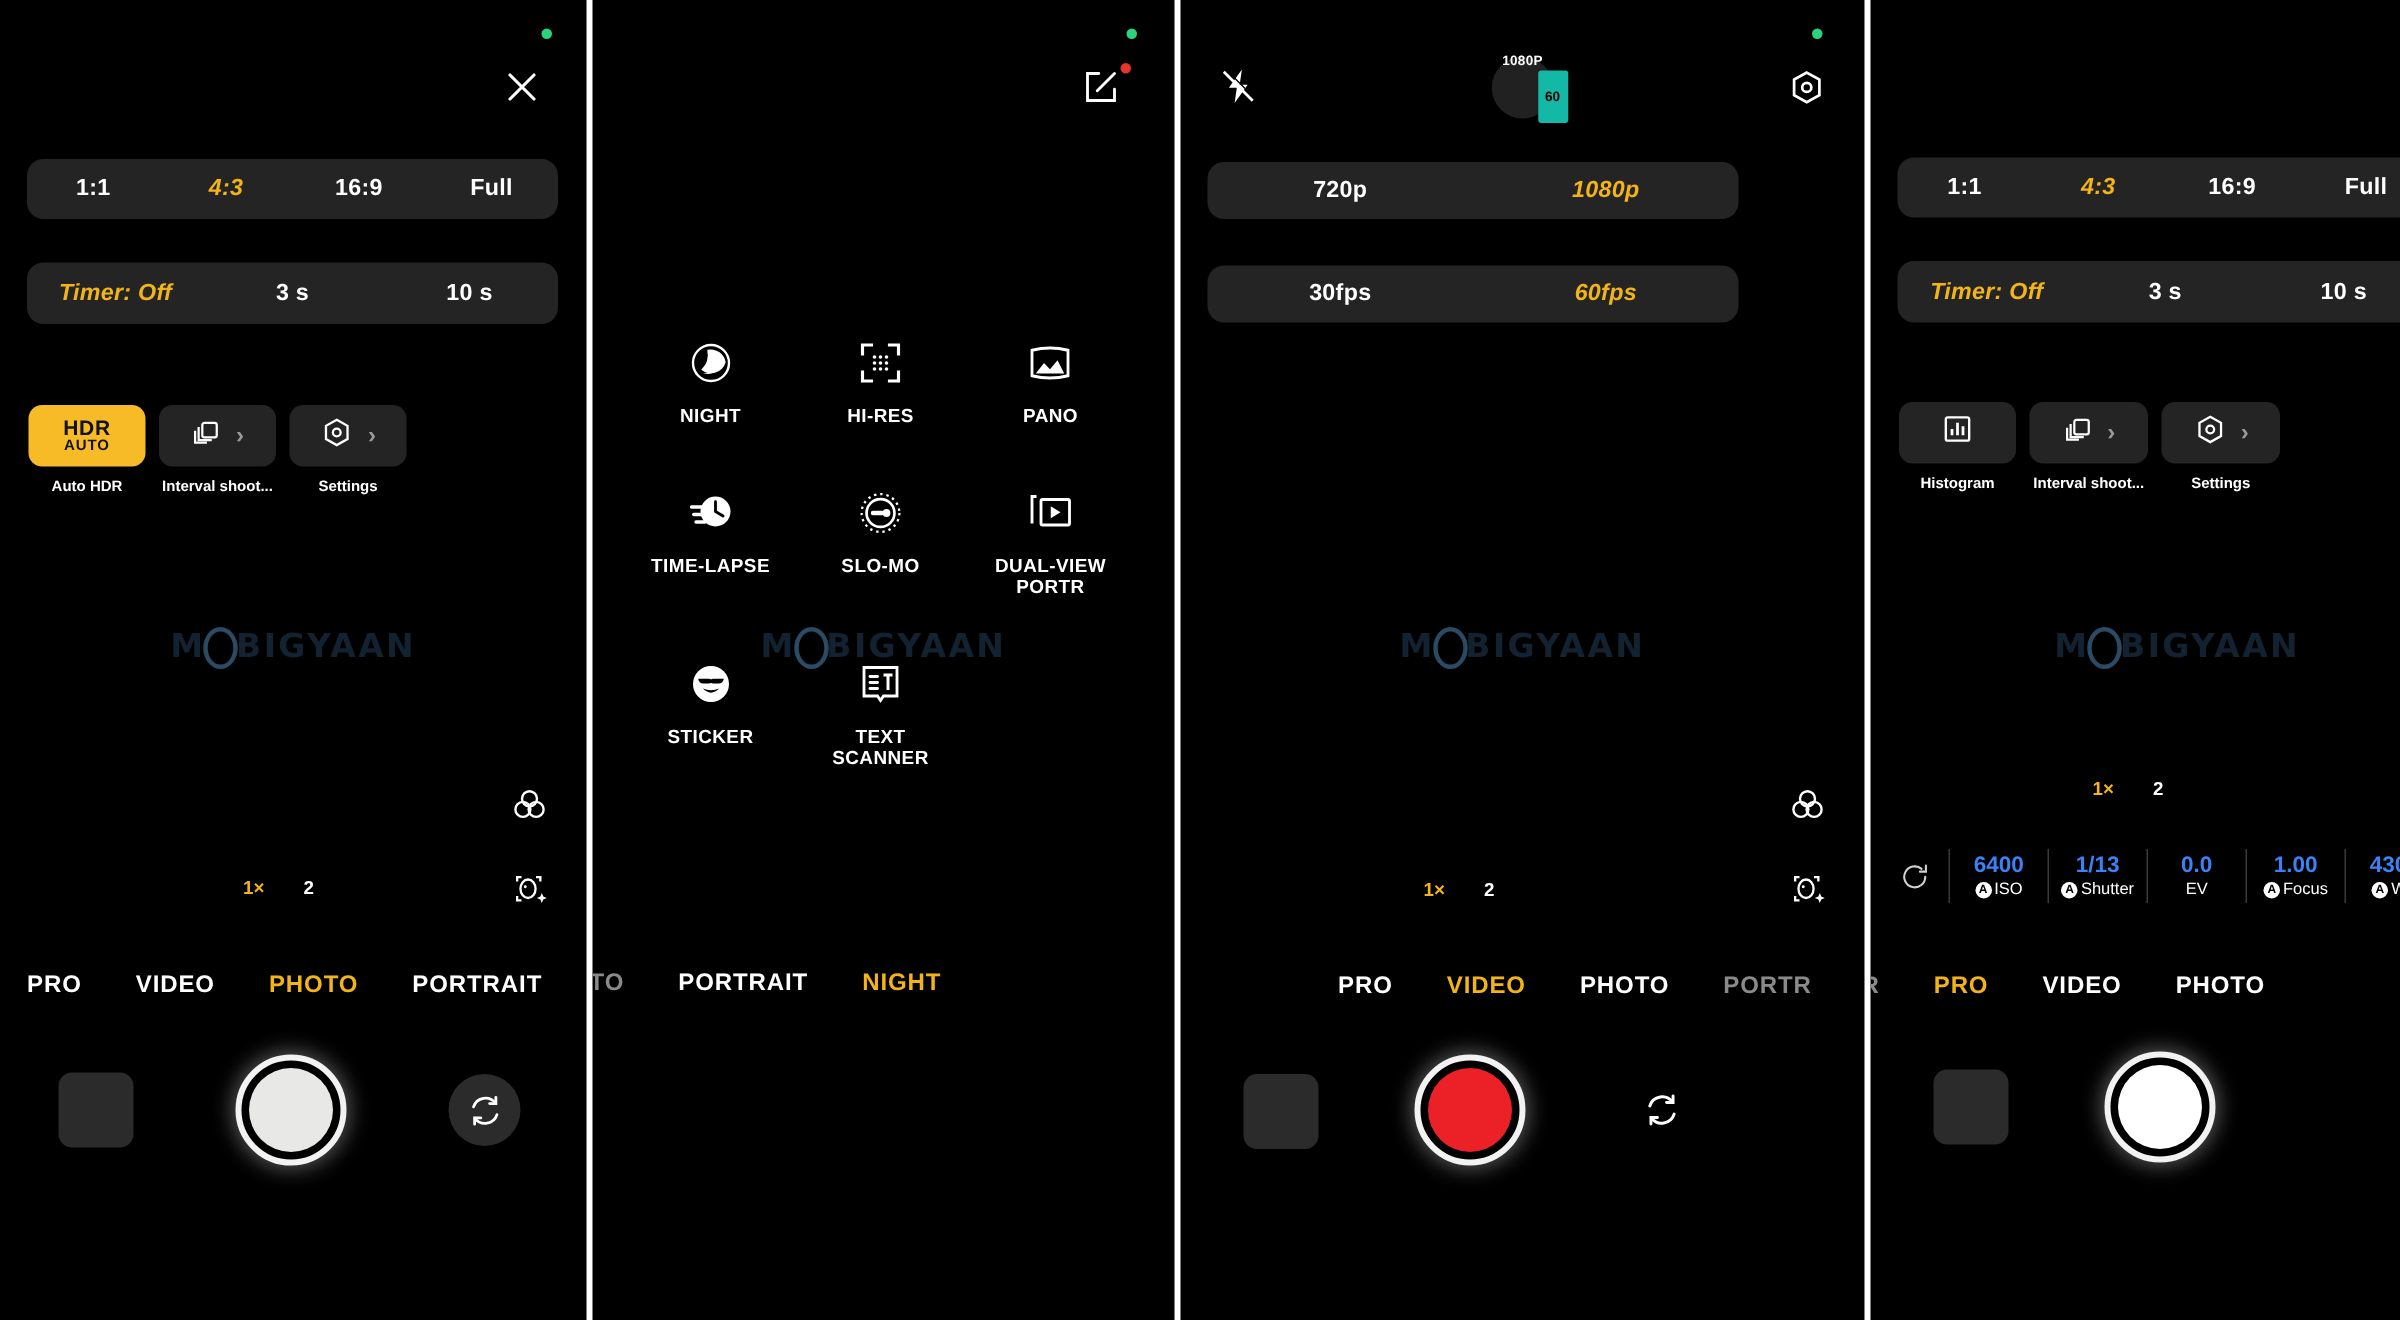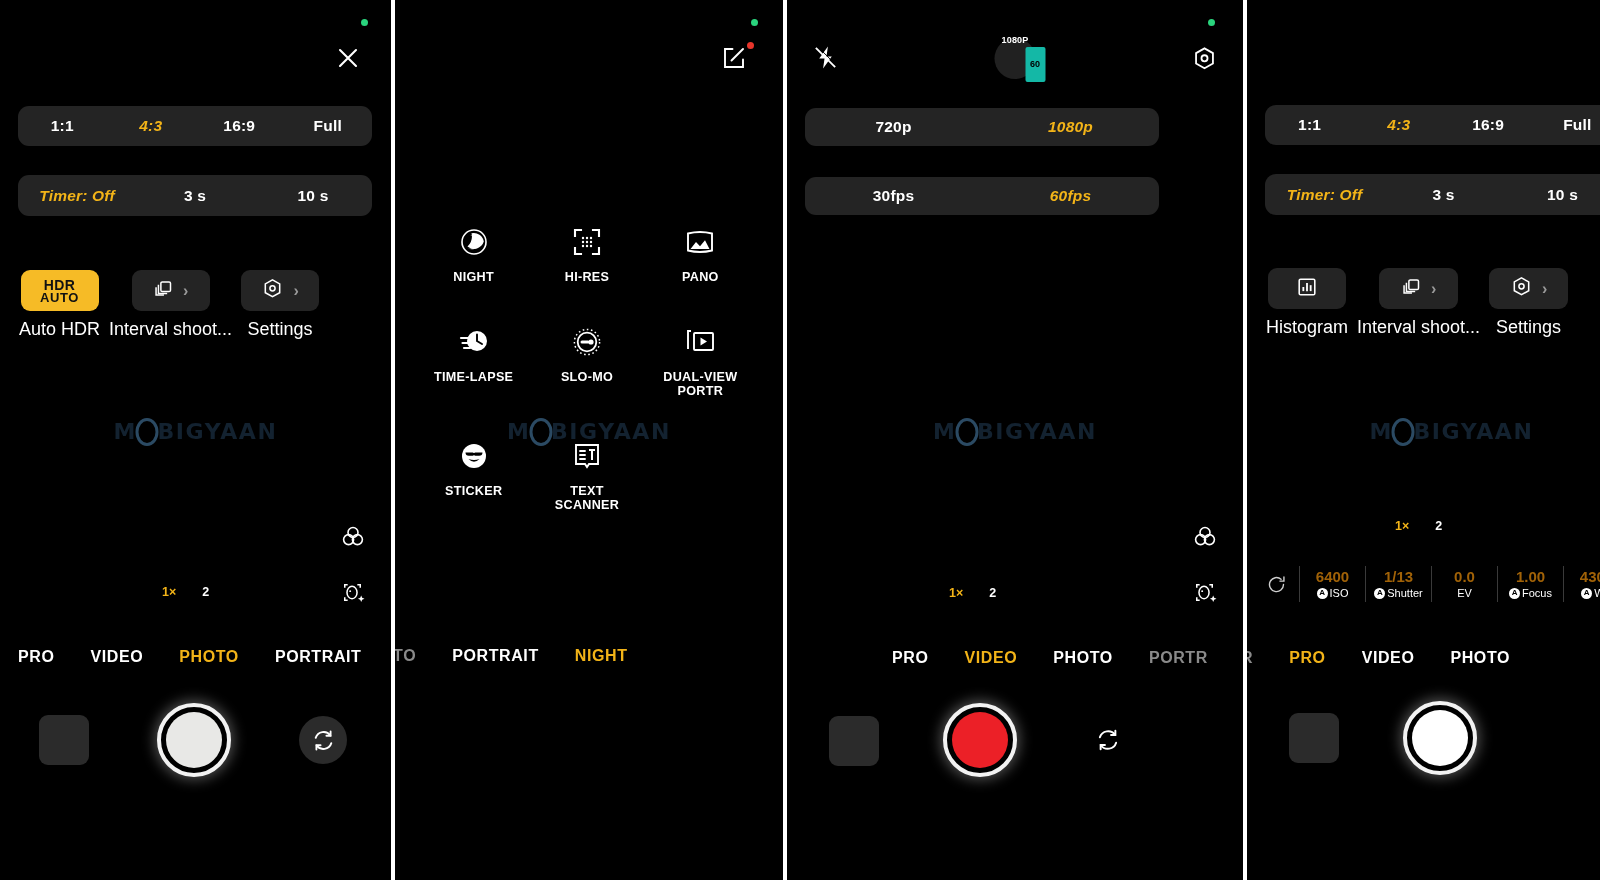--- a/index.html
+++ b/index.html
@@ -59,28 +59,29 @@
     display: flex;
     align-items: center;
     justify-content: center;
     gap: 9px;
     padding: 0 12px;
     color: #fff;
     margin-top: 28px;
   }
   .tile.hdr { background: #f6bb26; color: #121212; width: 78px; padding: 0; flex-direction: column; gap: 0; }
   .tile.hdr .h1 { font-size: 14px; font-weight: bold; line-height: 14px; letter-spacing: .4px; }
-  .tile.hdr .h2 { font-size: 13px; font-weight: bold; line-height: 11px; letter-spacing: .6px; }
+  .tile.hdr .h2 { font-size: 10px; font-weight: bold; line-height: 11px; letter-spacing: .6px; }
   .tile .chev { color: #9a9a9a; font-size: 16px; line-height: 1; font-weight: bold; }
   .tile-label {
     margin-top: 8px;
     color: #ffffff;
-    font-size: 18px;
+    font-size: 10px;
     white-space: nowrap;
     text-align: center;
+    font-weight: bold;
   }
 
   
   .more-grid { position: absolute; display: grid; grid-template-columns: repeat(3, 1fr); }
   .more-item { display: flex; flex-direction: column; align-items: center; justify-content: flex-start; }
   .more-item .ic { height: 34px; display: flex; align-items: center; justify-content: center; color: #fff; }
   .more-item .lb {
     margin-top: 11px;
     color: #ffffff;
     font-size: 12.6px;
@@ -168,21 +169,21 @@
   }
   .prorow .reset { width: 46px; display: flex; align-items: center; justify-content: center; color: #cfcfcf; }
   .prorow .cell {
     width: 66px;
     display: flex;
     flex-direction: column;
     align-items: center;
     border-left: 1px solid #3a3a3a;
     padding: 2px 0;
   }
-  .prorow .cell .v { color: #a16207; font-size: 15px; font-weight: bold; line-height: 18px; }
+  .prorow .cell .v { color: #3b82f6; font-size: 15px; font-weight: bold; line-height: 18px; }
   .prorow .cell .u {
     color: #fff; font-size: 11px; line-height: 14px;
     display: flex; align-items: center; gap: 2px;
   }
   .abadge {
     display: inline-flex; align-items: center; justify-content: center;
     width: 11px; height: 11px; border-radius: 50%;
     background: #fff; color: #000;
     font-size: 8px; font-weight: bold; line-height: 1;
   }

